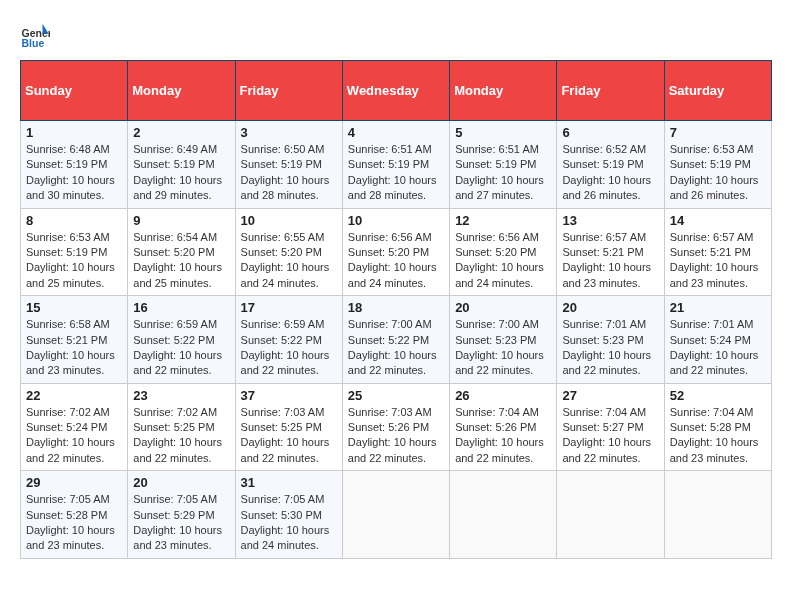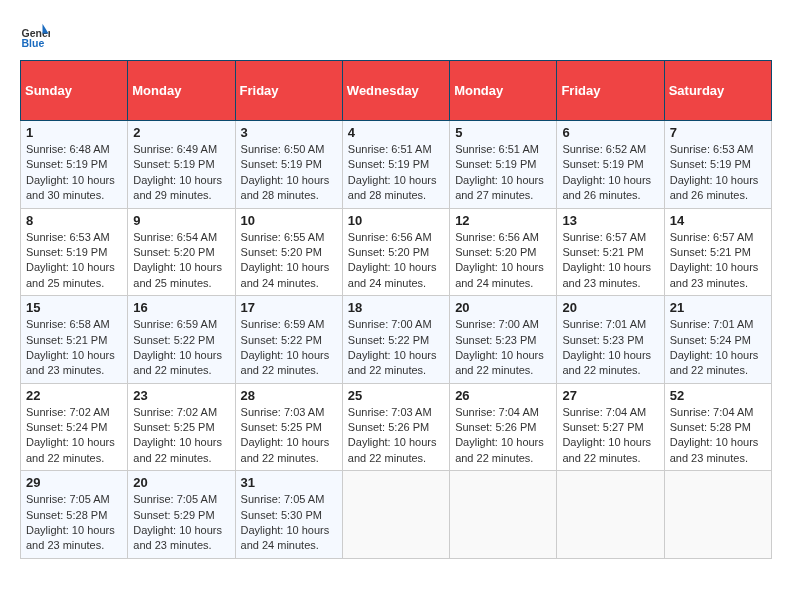--- a/index.html
+++ b/index.html
@@ -205,21 +205,21 @@
       <tr>
         <td>
           <span class="day-num">22</span>
           <div class="day-info">Sunrise: 7:02 AM<br>Sunset: 5:24 PM<br>Daylight: 10 hours<br>and 22 minutes.</div>
         </td>
         <td>
           <span class="day-num">23</span>
           <div class="day-info">Sunrise: 7:02 AM<br>Sunset: 5:25 PM<br>Daylight: 10 hours<br>and 22 minutes.</div>
         </td>
         <td>
-          <span class="day-num">28</span>
+          <span class="day-num">37</span>
           <div class="day-info">Sunrise: 7:03 AM<br>Sunset: 5:25 PM<br>Daylight: 10 hours<br>and 22 minutes.</div>
         </td>
         <td>
           <span class="day-num">25</span>
           <div class="day-info">Sunrise: 7:03 AM<br>Sunset: 5:26 PM<br>Daylight: 10 hours<br>and 22 minutes.</div>
         </td>
         <td>
           <span class="day-num">26</span>
           <div class="day-info">Sunrise: 7:04 AM<br>Sunset: 5:26 PM<br>Daylight: 10 hours<br>and 22 minutes.</div>
         </td>

